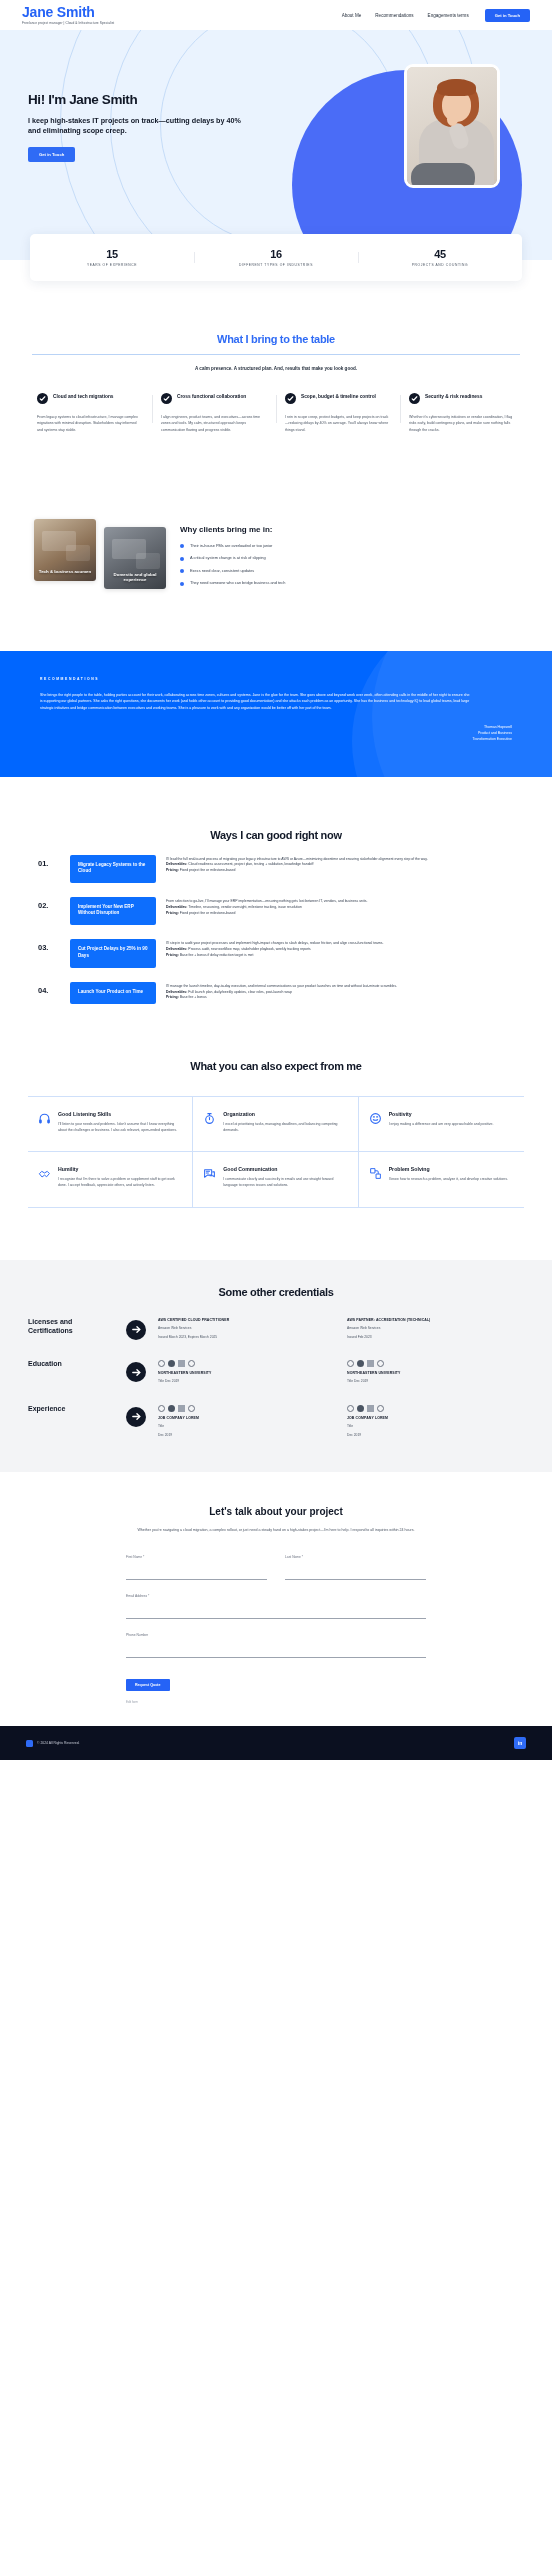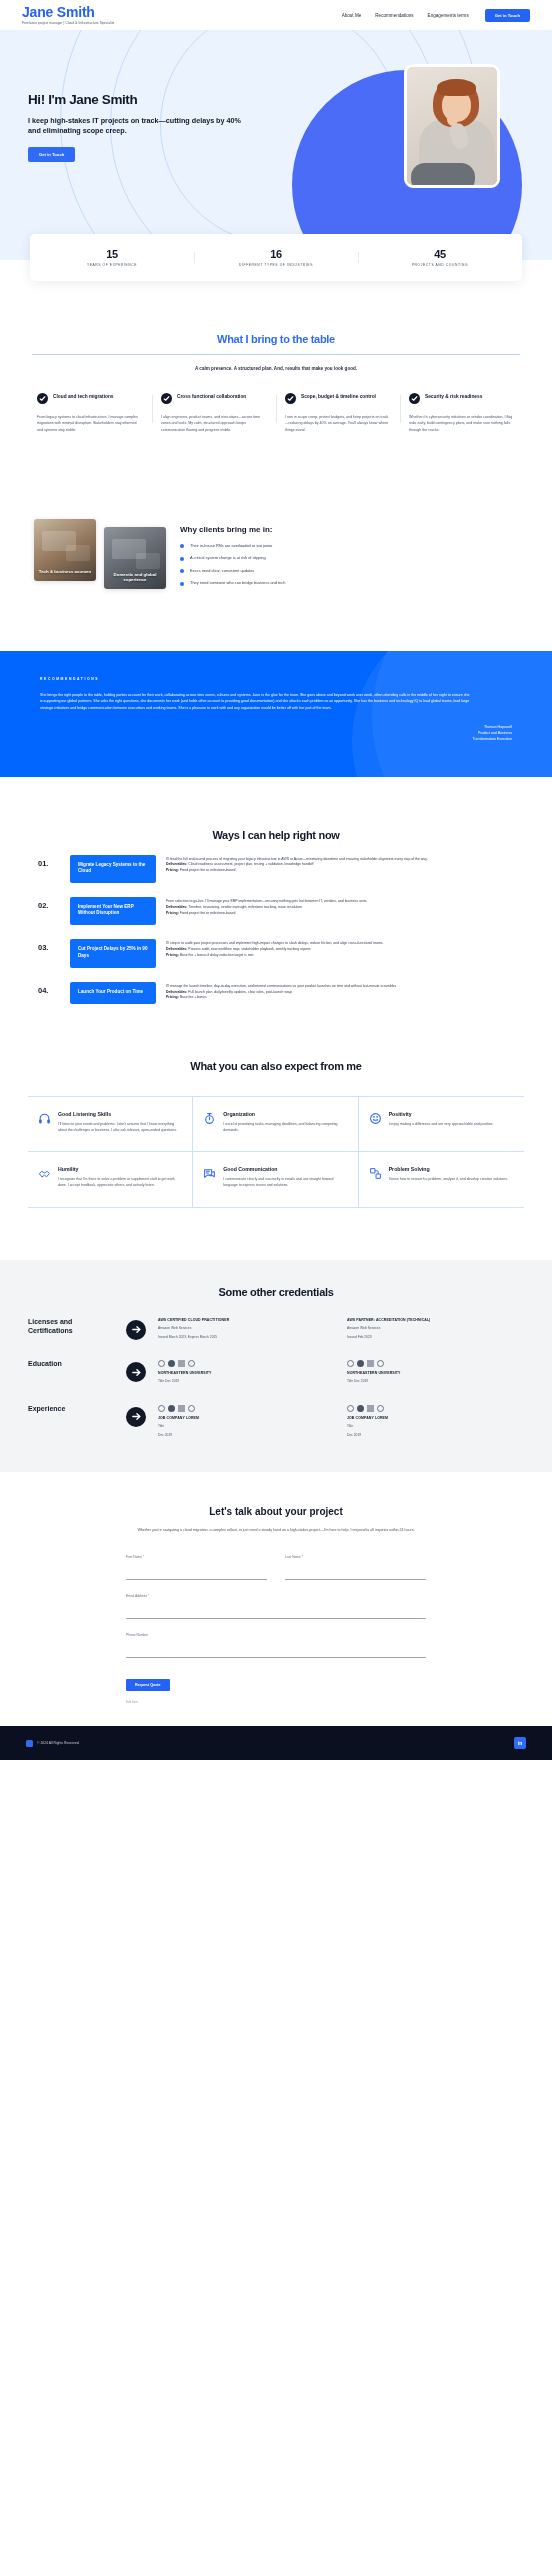--- a/index.html
+++ b/index.html
@@ -333,21 +333,21 @@
     <div class="rec-kicker">RECOMMENDATIONS</div>
     <div class="rec-body">She brings the right people to the table, holding parties account for their work, collaborating across time zones, cultures and systems. Jane is the glue for the team. She goes above and beyond week over week, often attending calls in the middle of her night to ensure she is supporting our global partners. She asks the right questions, she documents her work (and holds other account to providing good documentation) and she attacks each problem as an opportunity. She has the business and technology IQ to lead global teams, lead large strategic initiatives and bridge communication between executives and working teams. She is a pleasure to work with and any organization would be better off with her part of the team.</div>
     <div class="rec-attr">
       <div>Thomas Hopewell</div>
       <div>Product and Business</div>
       <div>Transformation Executive</div>
     </div>
   </div>
 
   <div class="sec ways">
-    <div class="sec-title">Ways I can help right now</div>
+    <div class="sec-title">Ways I can good right now</div>
 
     <div class="way">
       <div class="way-num">01.</div>
       <div class="way-chip">Migrate Legacy Systems to the Cloud</div>
       <div class="way-txt">
         <div>I'll lead the full end-to-end process of migrating your legacy infrastructure to AWS or Azure—minimizing downtime and ensuring stakeholder alignment every step of the way.</div>
         <div><b>Deliverables:</b><span> Cloud readiness assessment, project plan, testing + validation, knowledge handoff</span></div>
         <div><b>Pricing:</b><span> Fixed project fee or milestone-based</span></div>
       </div>
     </div>

